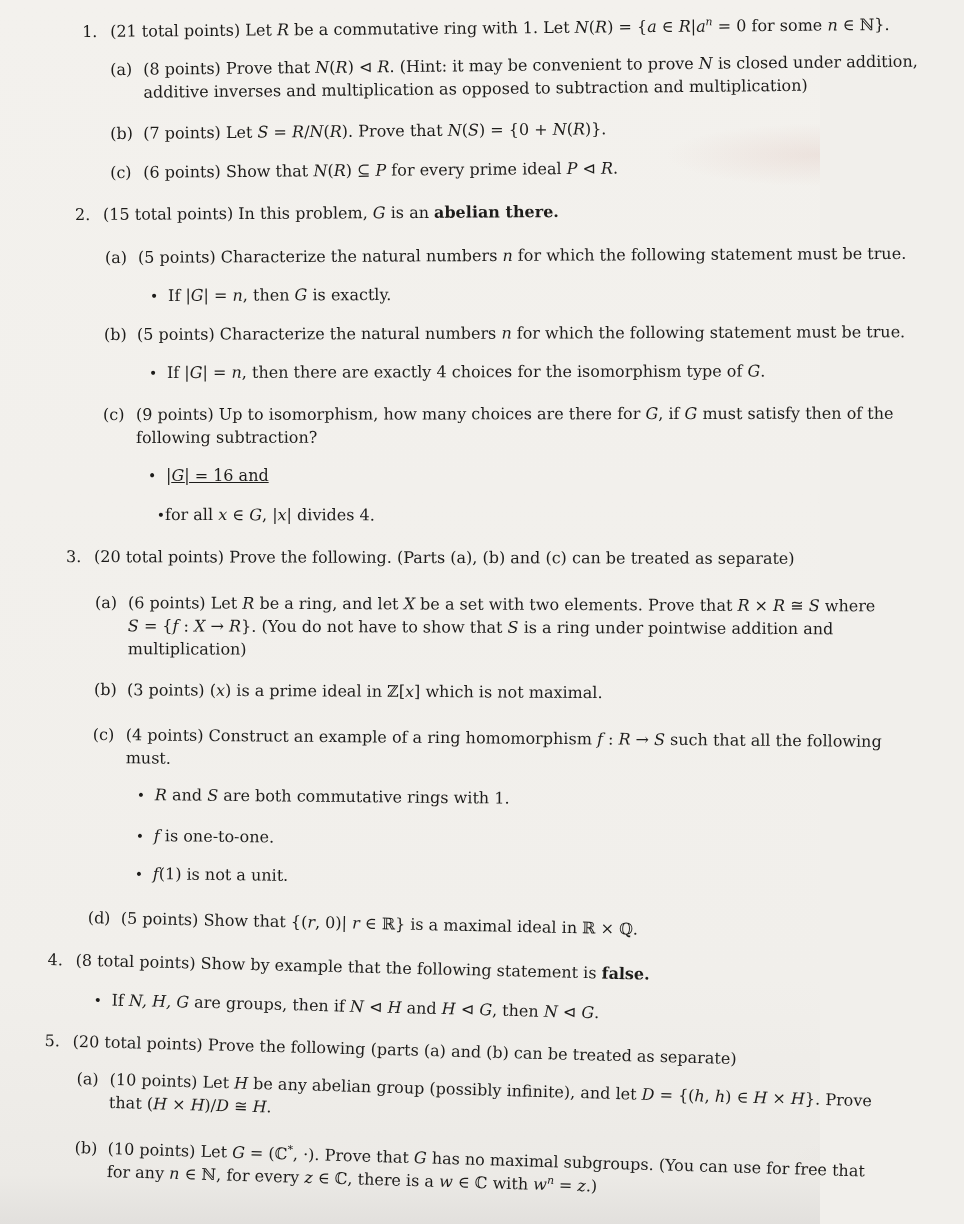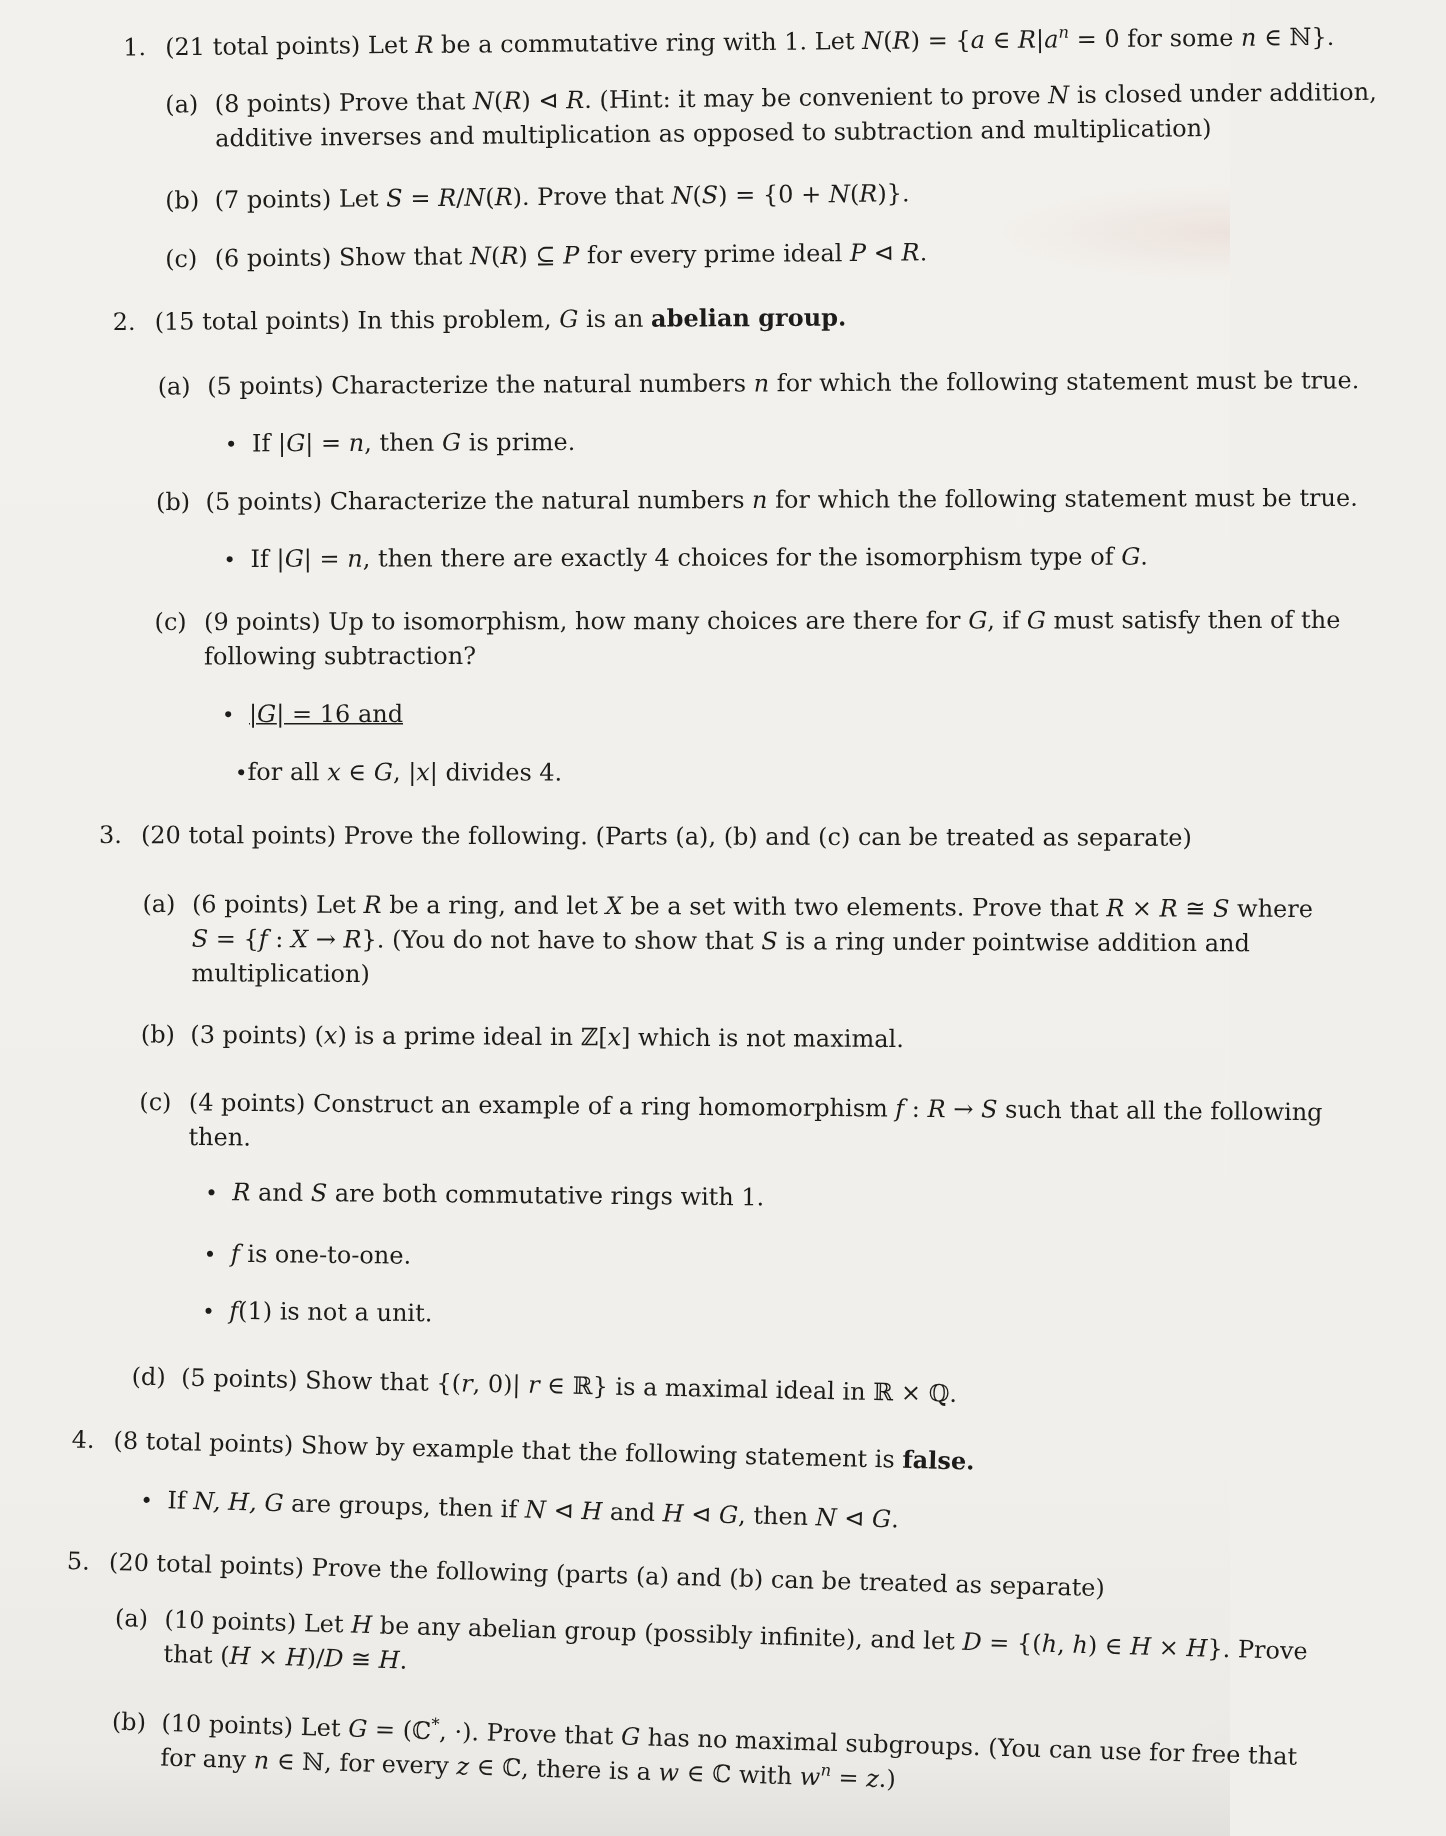--- a/index.html
+++ b/index.html
@@ -55,27 +55,27 @@
         <div class="line"><span class="label">(a)</span><span class="n">(8 points) Prove that </span><span class="m">N</span><span class="n">(</span><span class="m">R</span><span class="n">) ⊲ </span><span class="m">R</span><span class="n">. (Hint: it may be convenient to prove </span><span class="m">N</span><span class="n"> is closed under addition,</span></div>
         <div class="line"><span class="label"></span><span class="n">additive inverses and multiplication as opposed to subtraction and multiplication)</span></div>
       </div>
       <div class="block part" style="left: 110px; top: 122px; transform: rotate(-0.55deg);">
         <div class="line"><span class="label">(b)</span><span class="n">(7 points) Let </span><span class="m">S</span><span class="n"> = </span><span class="m">R</span><span class="n">/</span><span class="m">N</span><span class="n">(</span><span class="m">R</span><span class="n">). Prove that </span><span class="m">N</span><span class="n">(</span><span class="m">S</span><span class="n">) = {0 + </span><span class="m">N</span><span class="n">(</span><span class="m">R</span><span class="n">)}.</span></div>
       </div>
       <div class="block part" style="left: 110px; top: 161px; transform: rotate(-0.5deg);">
         <div class="line"><span class="label">(c)</span><span class="n">(6 points) Show that </span><span class="m">N</span><span class="n">(</span><span class="m">R</span><span class="n">) ⊆ </span><span class="m">P</span><span class="n"> for every prime ideal </span><span class="m">P</span><span class="n"> ⊲ </span><span class="m">R</span><span class="n">.</span></div>
       </div>
       <div class="block problem" style="left: 75px; top: 203px; transform: rotate(-0.35deg);">
-        <div class="line"><span class="label">2.</span><span class="n">(15 total points) In this problem, </span><span class="m">G</span><span class="n"> is an </span><span class="b">abelian group.</span></div>
+        <div class="line"><span class="label">2.</span><span class="n">(15 total points) In this problem, </span><span class="m">G</span><span class="n"> is an </span><span class="b">abelian there.</span></div>
       </div>
       <div class="block part" style="left: 105px; top: 246px; transform: rotate(-0.3deg);">
         <div class="line"><span class="label">(a)</span><span class="n">(5 points) Characterize the natural numbers </span><span class="m">n</span><span class="n"> for which the following statement must be true.</span></div>
       </div>
       <div class="block bullet" style="left: 150px; top: 284px; transform: rotate(-0.25deg);">
-        <div class="line"><span class="label">•</span><span class="n">If |</span><span class="m">G</span><span class="n">| = </span><span class="m">n</span><span class="n">, then </span><span class="m">G</span><span class="n"> is prime.</span></div>
+        <div class="line"><span class="label">•</span><span class="n">If |</span><span class="m">G</span><span class="n">| = </span><span class="m">n</span><span class="n">, then </span><span class="m">G</span><span class="n"> is exactly.</span></div>
       </div>
       <div class="block part" style="left: 104px; top: 323px; transform: rotate(-0.2deg);">
         <div class="line"><span class="label">(b)</span><span class="n">(5 points) Characterize the natural numbers </span><span class="m">n</span><span class="n"> for which the following statement must be true.</span></div>
       </div>
       <div class="block bullet" style="left: 149px; top: 361px; transform: rotate(-0.15deg);">
         <div class="line"><span class="label">•</span><span class="n">If |</span><span class="m">G</span><span class="n">| = </span><span class="m">n</span><span class="n">, then there are exactly 4 choices for the isomorphism type of </span><span class="m">G</span><span class="n">.</span></div>
       </div>
       <div class="block part" style="left: 103px; top: 403px; transform: rotate(-0.1deg);">
         <div class="line"><span class="label">(c)</span><span class="n">(9 points) Up to isomorphism, how many choices are there for </span><span class="m">G</span><span class="n">, if </span><span class="m">G</span><span class="n"> must satisfy then of the</span></div>
         <div class="line"><span class="label"></span><span class="n">following subtraction?</span></div>
@@ -92,21 +92,21 @@
       <div class="block part" style="left: 95px; top: 591px; transform: rotate(0.25deg);">
         <div class="line"><span class="label">(a)</span><span class="n">(6 points) Let </span><span class="m">R</span><span class="n"> be a ring, and let </span><span class="m">X</span><span class="n"> be a set with two elements. Prove that </span><span class="m">R</span><span class="n"> × </span><span class="m">R</span><span class="n"> ≅ </span><span class="m">S</span><span class="n"> where</span></div>
         <div class="line"><span class="label"></span><span class="m">S</span><span class="n"> = {</span><span class="m">f</span><span class="n"> : </span><span class="m">X</span><span class="n"> → </span><span class="m">R</span><span class="n">}. (You do not have to show that </span><span class="m">S</span><span class="n"> is a ring under pointwise addition and</span></div>
         <div class="line"><span class="label"></span><span class="n">multiplication)</span></div>
       </div>
       <div class="block part" style="left: 94px; top: 678px; transform: rotate(0.35deg);">
         <div class="line"><span class="label">(b)</span><span class="n">(3 points) (</span><span class="m">x</span><span class="n">) is a prime ideal in ℤ[</span><span class="m">x</span><span class="n">] which is not maximal.</span></div>
       </div>
       <div class="block part" style="left: 93px; top: 723px; transform: rotate(0.5deg);">
         <div class="line"><span class="label">(c)</span><span class="n">(4 points) Construct an example of a ring homomorphism </span><span class="m">f</span><span class="n"> : </span><span class="m">R</span><span class="n"> → </span><span class="m">S</span><span class="n"> such that all the following</span></div>
-        <div class="line"><span class="label"></span><span class="n">then.</span></div>
+        <div class="line"><span class="label"></span><span class="n">must.</span></div>
       </div>
       <div class="block bullet" style="left: 137px; top: 783px; transform: rotate(0.55deg);">
         <div class="line"><span class="label">•</span><span class="m">R</span><span class="n"> and </span><span class="m">S</span><span class="n"> are both commutative rings with 1.</span></div>
       </div>
       <div class="block bullet" style="left: 136px; top: 824px; transform: rotate(0.6deg);">
         <div class="line"><span class="label">•</span><span class="m">f</span><span class="n"> is one-to-one.</span></div>
       </div>
       <div class="block bullet" style="left: 135px; top: 862px; transform: rotate(0.7deg);">
         <div class="line"><span class="label">•</span><span class="m">f</span><span class="n">(1) is not a unit.</span></div>
       </div>

